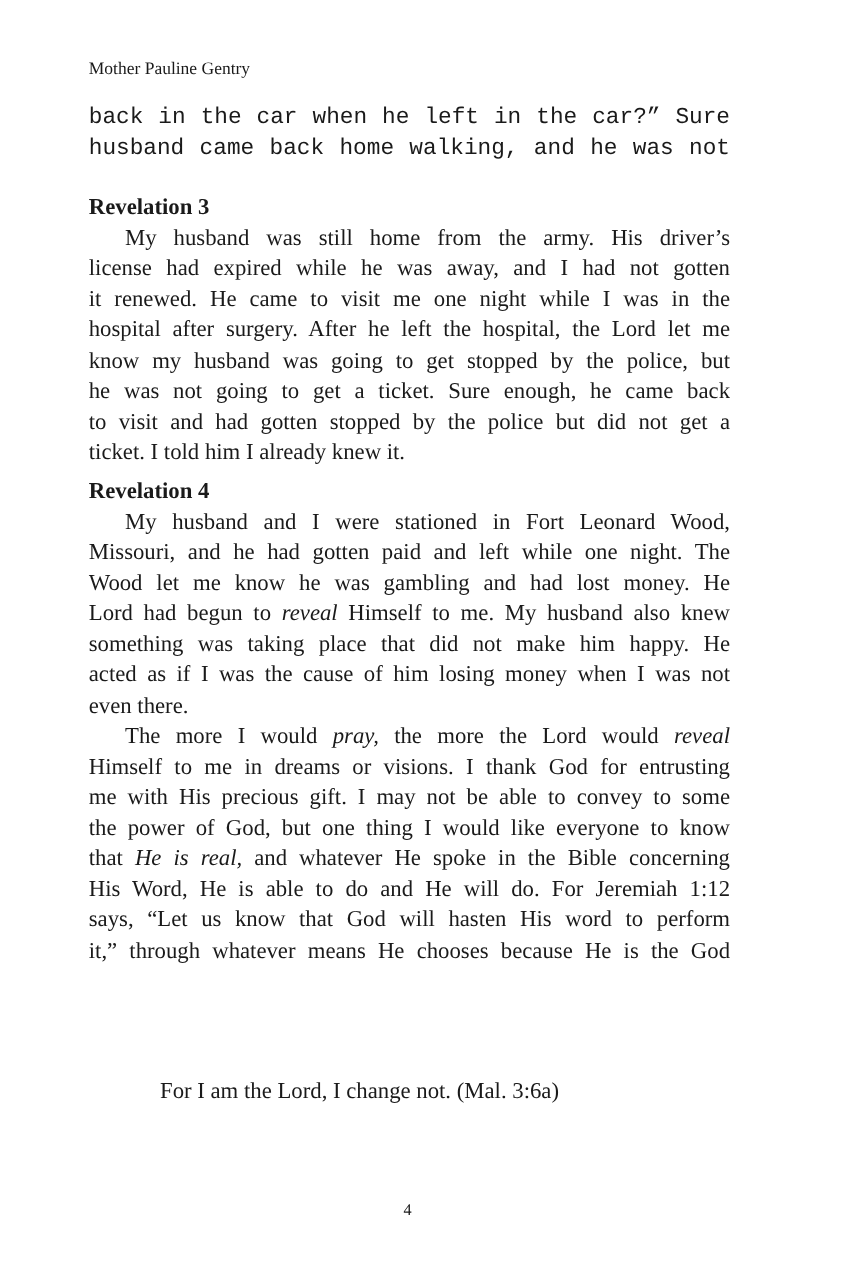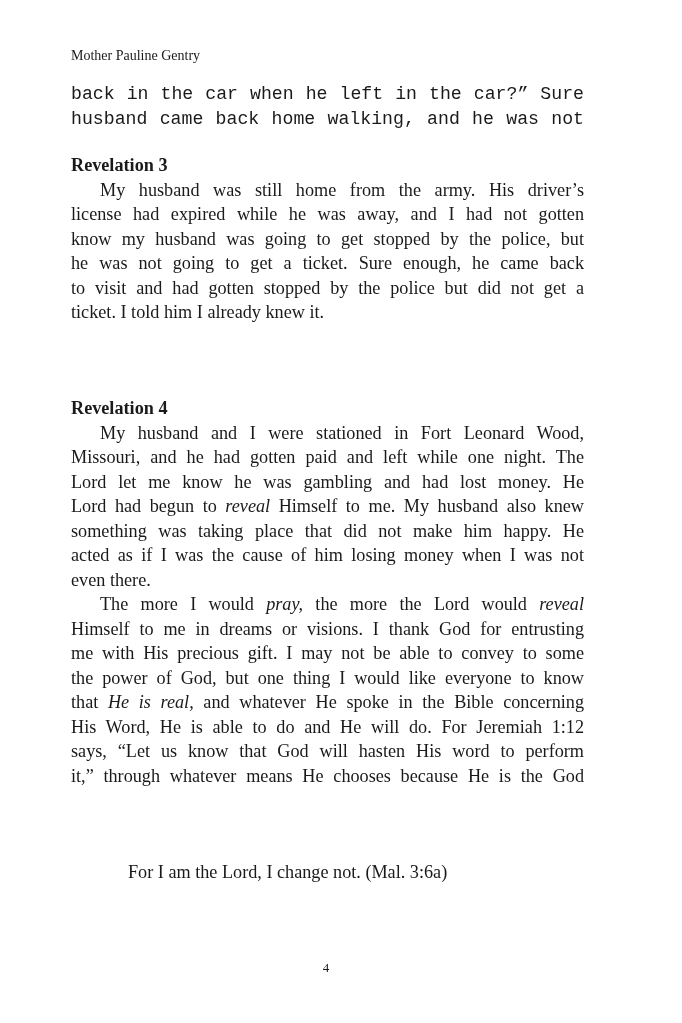--- a/index.html
+++ b/index.html
@@ -23,33 +23,35 @@
 <div class="block" style="top:82px;font-family:Liberation Mono, monospace;">
   <div class="line">back in the car when he left in the car?” Sure enough, my</div>
   <div class="line last">husband came back home walking, and he was not in the car.</div>
 </div>
 
 <div class="block" style="top:153px;">
   <div class="heading">Revelation 3</div>
   <div>
       <div class="line indent">My husband was still home from the army. His driver’s</div>
       <div class="line">license had expired while he was away, and I had not gotten</div>
+      <div class="line">it renewed. He came to visit me one night while I was in the</div>
+      <div class="line">hospital after surgery. After he left the hospital, the Lord let me</div>
       <div class="line">know my husband was going to get stopped by the police, but</div>
       <div class="line">he was not going to get a ticket. Sure enough, he came back</div>
       <div class="line">to visit and had gotten stopped by the police but did not get a</div>
       <div class="line last">ticket. I told him I already knew it.</div>
     </div>
 </div>
 
-<div class="block" style="top:396px;">
+<div class="block" style="top:380px;">
   <div class="heading">Revelation 4</div>
   <div>
       <div class="line indent">My husband and I were stationed in Fort Leonard Wood,</div>
       <div class="line">Missouri, and he had gotten paid and left while one night. The</div>
-      <div class="line">Lord let me know he was gambling and had lost money. He</div>
+      <div class="line">Wood let me know he was gambling and had lost money. He</div>
       <div class="line">Lord had begun to <i>reveal</i> Himself to me. My husband also knew</div>
       <div class="line">something was taking place that did not make him happy. He</div>
       <div class="line">acted as if I was the cause of him losing money when I was not</div>
       <div class="line last">even there.</div>
     </div>
   <div>
       <div class="line indent">The more I would <i>pray,</i> the more the Lord would <i>reveal</i></div>
       <div class="line">Himself to me in dreams or visions. I thank God for entrusting</div>
       <div class="line">me with His precious gift. I may not be able to convey to some</div>
       <div class="line">the power of God, but one thing I would like everyone to know</div>

